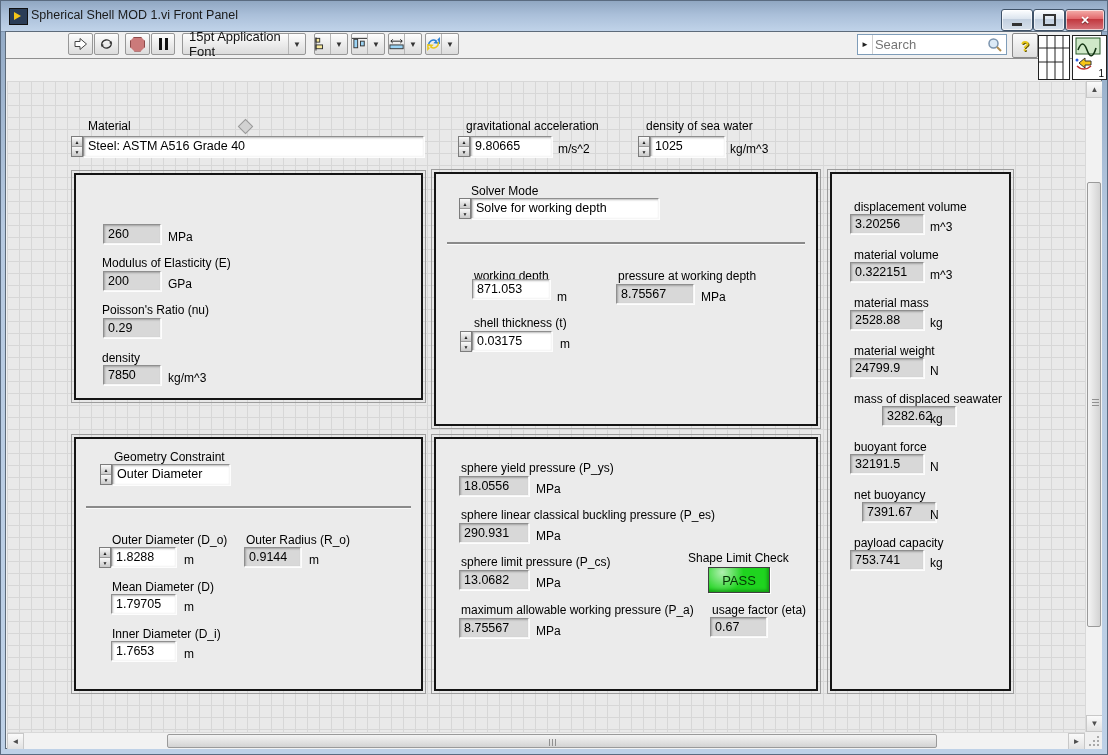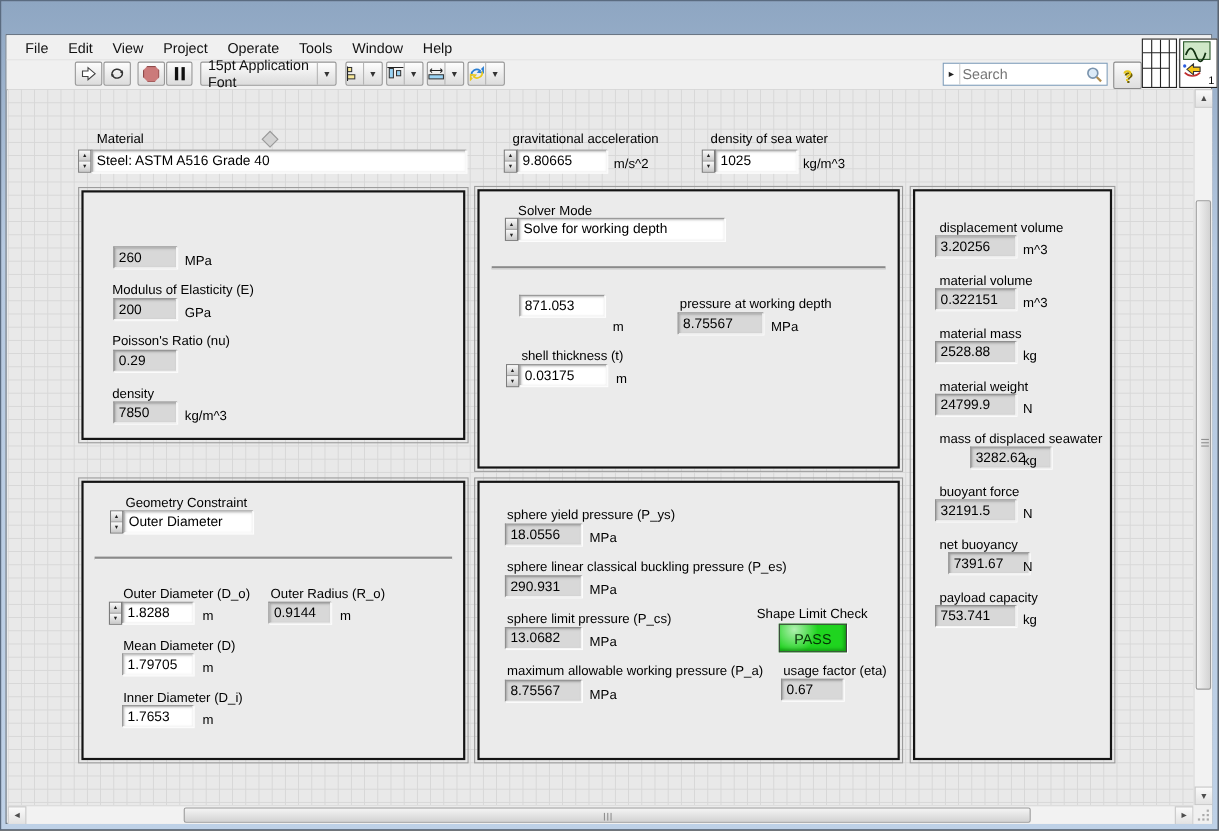--- a/index.html
+++ b/index.html
@@ -72,33 +72,40 @@
   .grip-v{position:absolute;left:4px;display:flex;flex-direction:column;gap:2px;}
   .grip-v div{width:7px;height:1px;background:#909090;}
   .sizegrip{position:absolute;right:0;bottom:0;width:17px;height:17px;background:#f0f0f0;}
   .sizegrip i{position:absolute;width:2px;height:2px;background:#a9a9a9;}
 </style>
 </head>
 <body>
 
 <div class="win">
 
+  <div class="titlebar">
+    <div class="lv-ico"></div>
+    <div class="title-text">Spherical Shell MOD 1.vi Front Panel</div>
+    <div class="wbtn" style="left:1000px;width:30px;">
+        <div class="glyph">
+          <div class="min-bar"></div>
+        </div>
+      </div>
+    <div class="wbtn" style="left:1032px;width:30px;">
+        <div class="glyph">
+          <div class="max-box"></div>
+        </div>
+      </div>
+    <div class="wbtn close" style="left:1064px;width:38px;">
+        <div class="glyph">✕</div>
+      </div>
+  </div>
 
   <div class="app">
 
-    <div class="menubar">
-      <span class="menu-item">File</span>
-      <span class="menu-item">Edit</span>
-      <span class="menu-item">View</span>
-      <span class="menu-item">Project</span>
-      <span class="menu-item">Operate</span>
-      <span class="menu-item">Tools</span>
-      <span class="menu-item">Window</span>
-      <span class="menu-item">Help</span>
-    </div>
 
     <div class="toolbar">
       <div class="tbtn" style="left:62px;width:25px;">
         <svg width="15" height="14" viewBox="0 0 15 14">
             <path d="M2 4.5h5V1.5l6.5 5.5-6.5 5.5V9.5H2z" fill="#fff" stroke="#444" stroke-width="1"></path>
           </svg>
       </div>
       <div class="tbtn" style="left:88px;width:25px;">
         <svg width="15" height="14" viewBox="0 0 16 14">
           <path d="M3 8a5 4.5 0 0 1 10-1.5" fill="none" stroke="#333" stroke-width="1.4"></path>
@@ -228,21 +235,21 @@
       <div class="panel" style="left:427px;top:91px;width:380px;height:250px;">
         <div class="lbl" style="left:35px;top:10px;">Solver Mode</div>
         <div class="spin" style="left:23px;top:24px;">
             <div class="su">▲</div>
             <div>▼</div>
           </div>
         <div class="box ctl" style="left:35px;top:24px;width:188px;height:21px;">Solve for working depth</div>
         <div class="groove" style="left:11px;top:68px;width:358px;"></div>
 
         <div class="lbl" style="left:38px;top:95px;">working depth</div>
-        <div class="box ctl" style="left:36px;top:94px;width:78px;">871.053</div>
+        <div class="box ctl" style="left:36px;top:105px;width:78px;">871.053</div>
         <div class="unit" style="left:121px;top:116px;">m</div>
 
         <div class="lbl" style="left:182px;top:95px;">pressure at working depth</div>
         <div class="box ind" style="left:180px;top:110px;width:78px;">8.75567</div>
         <div class="unit" style="left:265px;top:116px;">MPa</div>
 
         <div class="lbl" style="left:38px;top:142px;">shell thickness (t)</div>
         <div class="spin" style="left:24px;top:157px;">
             <div class="su">▲</div>
             <div>▼</div>

